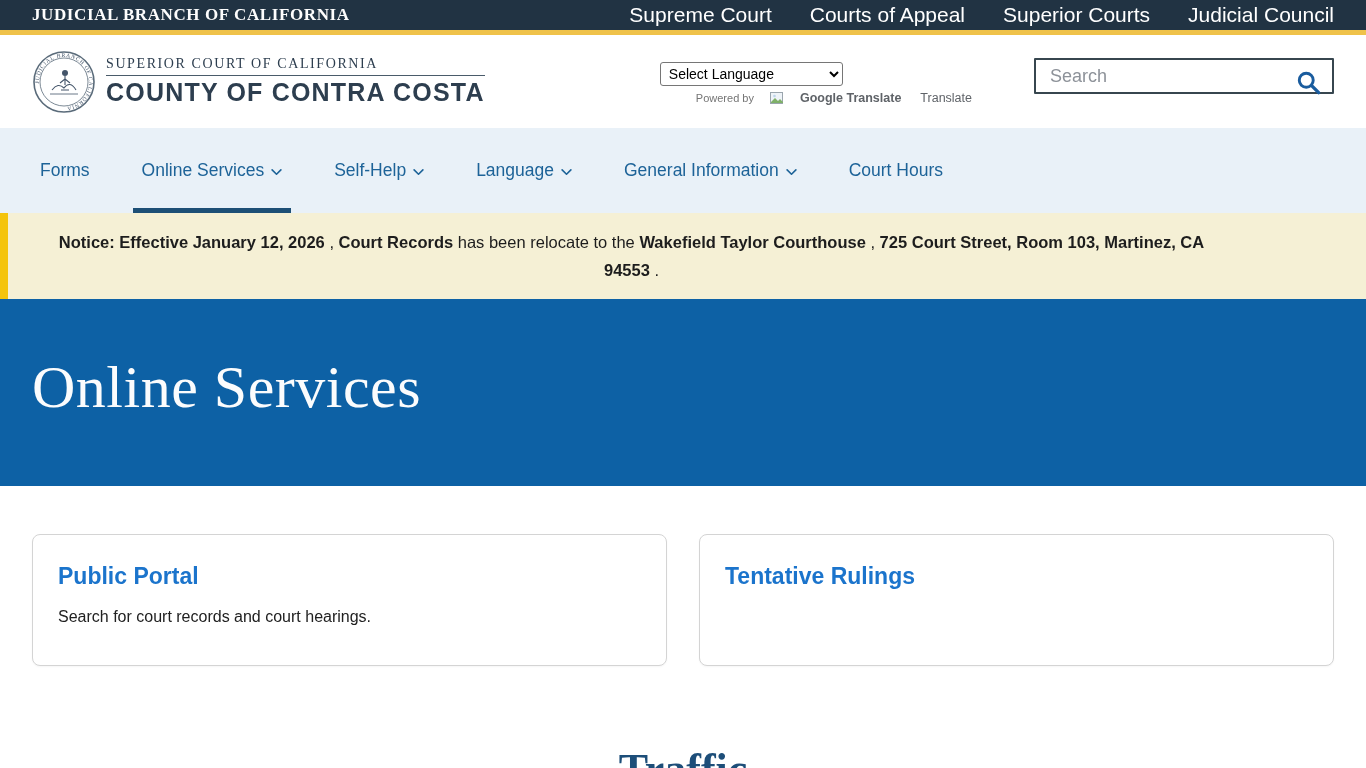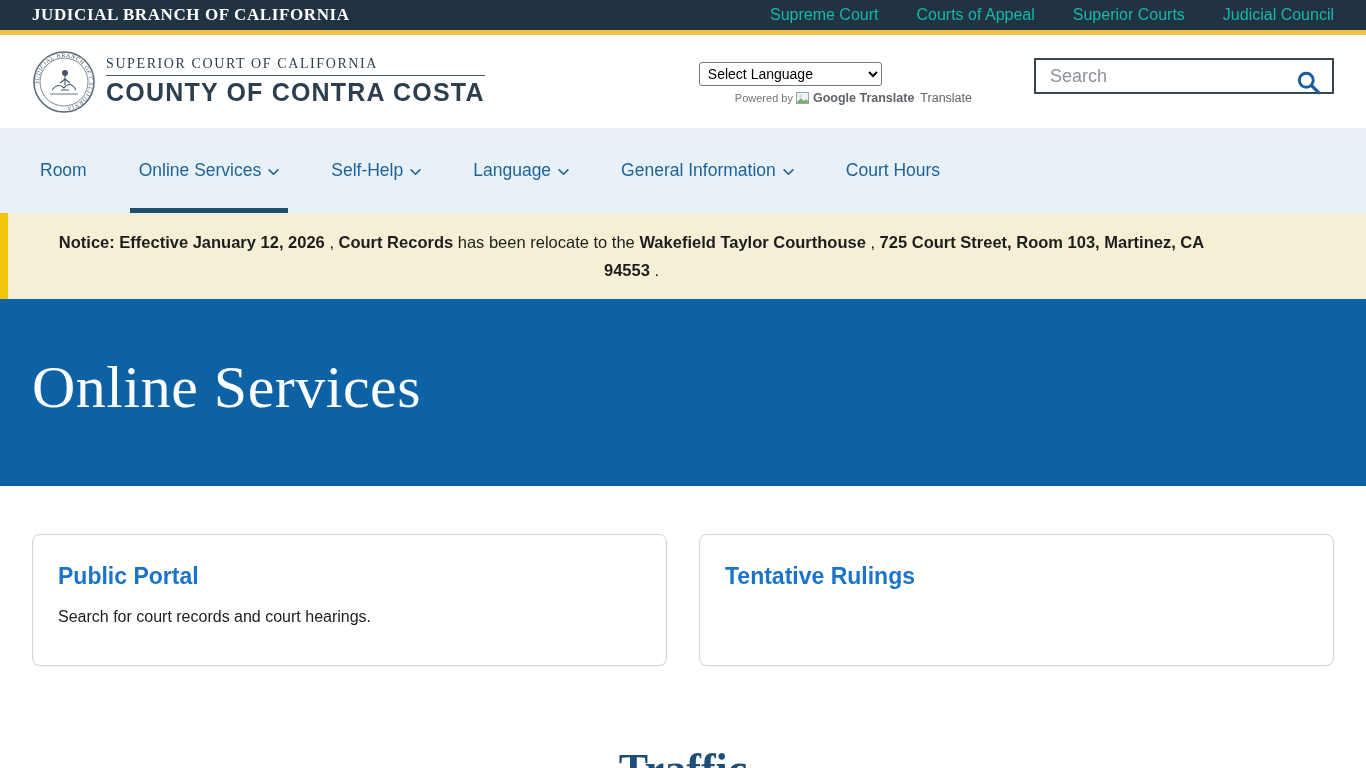--- a/index.html
+++ b/index.html
@@ -10,21 +10,21 @@
   .topbar {
     height: 35px; background: #213343; border-bottom: 5px solid #efc24a;
     display: flex; align-items: center; justify-content: space-between;
     padding: 0 32px 0 32px; color: #fff;
   }
   .topbar-brand {
     font-family: "Liberation Serif", serif; font-weight: bold;
     font-size: 17px; letter-spacing: 0.6px; color: #fdfdfd;
   }
   .topbar-links { display: flex; gap: 38px; }
-  .topbar-links a { color: #14b8a6; text-decoration: none; font-size: 16px; }
+  .topbar-links a { color: #ffffff; text-decoration: none; font-size: 21px; }
 
   
   .header {
     height: 93px; background: #fff; display: flex; align-items: center;
     padding: 0 32px;
   }
   .brand-block { display: flex; align-items: center; gap: 10px; }
   .seal { width: 64px; height: 64px; flex: 0 0 auto; }
   .court-titles { display: flex; flex-direction: column; }
   .court-title-1 {
@@ -38,21 +38,21 @@
   }
 
   .header-right { margin-left: auto; display: flex; align-items: flex-start; gap: 62px; }
   .translate-block { padding-top: 4px; }
   .lang-select {
     width: 183px; height: 24px; font-size: 14px; font-family: "Liberation Sans", sans-serif;
     border: 1px solid #767676; border-radius: 3px; background: #fff; color: #000;
     padding: 0 4px;
   }
   .powered-row {
-    margin-top: 5px; display: flex; align-items: center; gap: 3px;
+    margin-top: 5px; display: flex; align-items: center; gap: 16px;
     font-size: 11.5px; color: #6b6b6b; white-space: nowrap; padding-left: 36px;
   }
   .powered-by-label { font-size: 11px; color: #757575; }
   .gt-broken-icon { width: 14px; height: 14px; display: inline-block; }
   .gt-alt-text { font-size: 12.5px; font-weight: bold; color: #5f6368; }
   .gt-translate-label { font-size: 12.5px; color: #5f6368; margin-left: 3px; }
 
   .search-wrap { position: relative; }
   .search-input {
     width: 300px; height: 36px; border: 2px solid #37464f; background: #fff;
@@ -180,21 +180,21 @@
           <line x1="14.8" y1="14.8" x2="21" y2="21" stroke="#1a5c9e" stroke-width="3" stroke-linecap="round"></line>
         </svg>
       </button>
     </div>
   </div>
 </div>
 
 <nav class="mainnav">
 
     <a href="#" class="nav-item">
-      <span>Room</span>
+      <span>Forms</span>
 
     </a>
 
     <a href="#" class="nav-item active">
       <span>Online Services</span>
       <svg class="chev" viewBox="0 0 12 8">
         <path d="M1 1 l5 5 5 -5" fill="none" stroke="#1d6398" stroke-width="1.8" stroke-linecap="round" stroke-linejoin="round"></path>
       </svg>
     </a>
 

